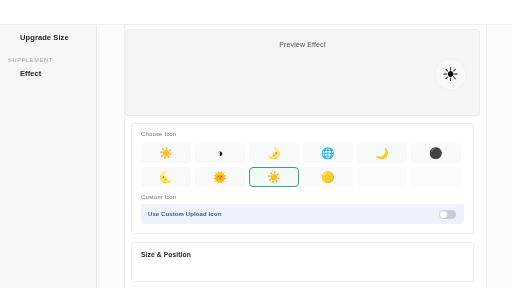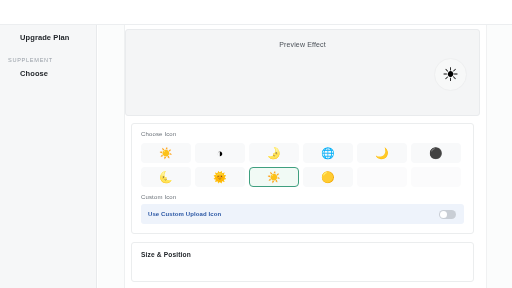--- a/index.html
+++ b/index.html
@@ -225,23 +225,23 @@
   }
 </style>
 </head>
 <body>
 
 <div class="app">
 
   <div class="topbar"></div>
 
   <div class="sidebar">
-    <div class="side-link">Upgrade Plan</div>
+    <div class="side-link">Upgrade Size</div>
     <div class="side-section-label">SUPPLEMENT</div>
-    <div class="side-link second">Choose</div>
+    <div class="side-link second">Effect</div>
   </div>
 
   <div class="gutter"></div>
 
   <div class="content">
 
     <div class="preview-card">
       <div class="preview-title">Preview Effect</div>
       <div class="preview-icon-wrap">
         <span class="glyph">☀</span>

